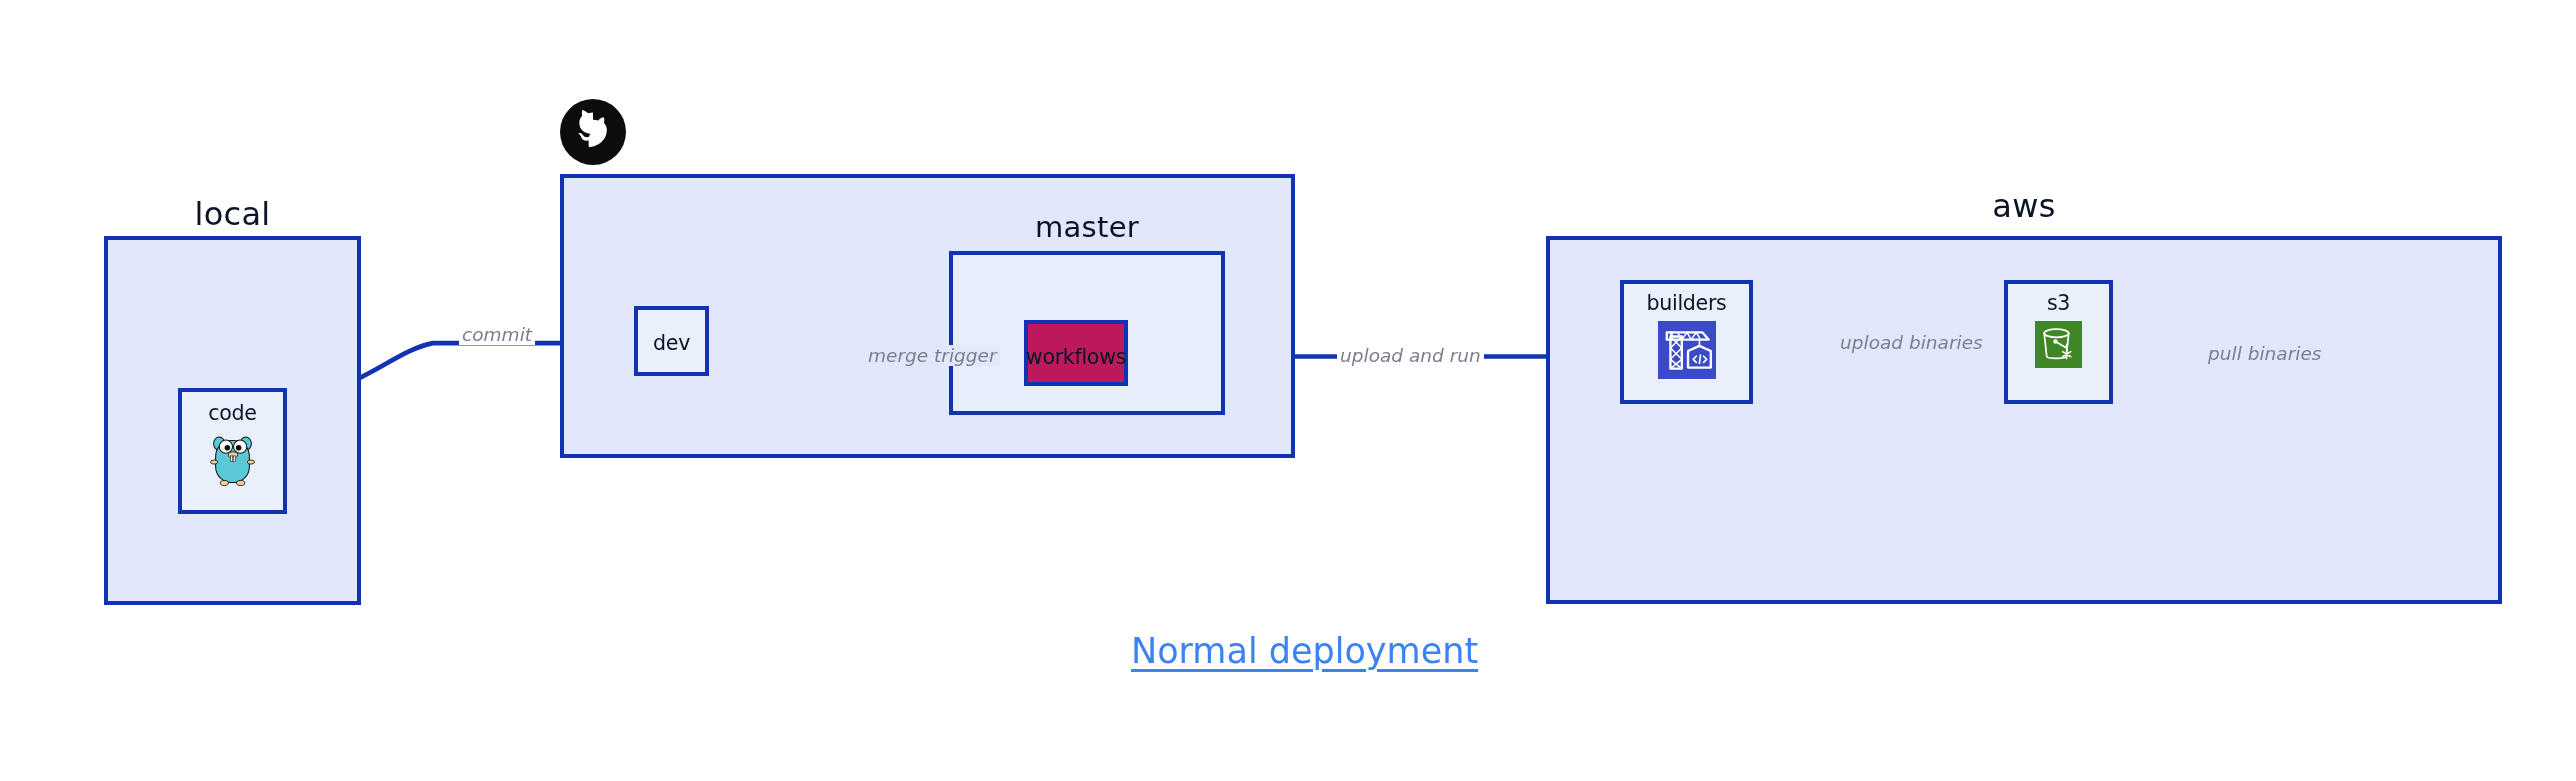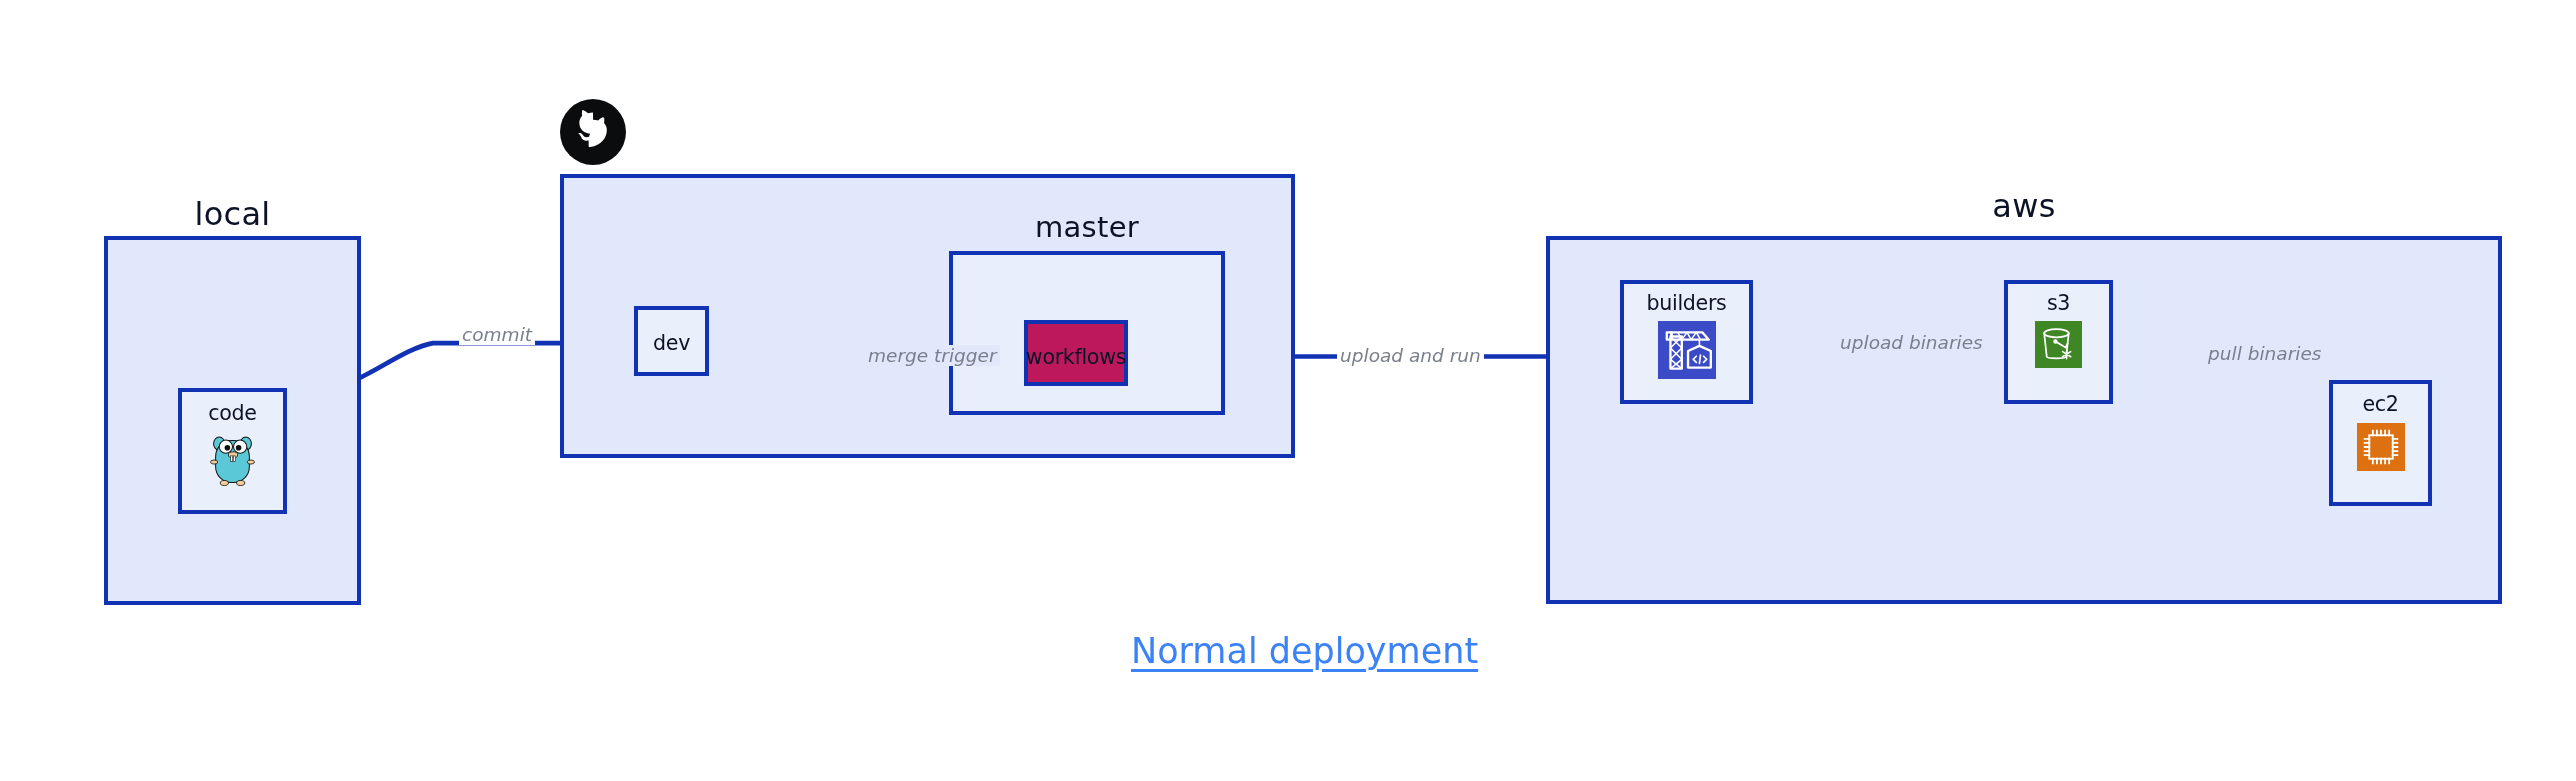--- a/index.html
+++ b/index.html
@@ -207,35 +207,20 @@
           <circle cx="40" cy="40" r="2.6" fill="#ffffff"></circle>
 
           <g stroke-width="3">
             <path d="M62 56 L62 74 M54 60 L70 70 M70 60 L54 70"></path>
           </g>
         </g>
       </svg>
     </span>
   </div>
 
-  <div class="node" style="left:2329px; top:380px; width:103px; height:126px;">
-    <div class="node-label" style="margin-top:8.2px;">ec2</div>
-    <span class="node-icon" style="margin-top:7.2px;">
-      <svg width="48" height="48" viewBox="0 0 94 94">
-        <rect x="0" y="0" width="94" height="94" fill="#dd7112"></rect>
-        <g fill="none" stroke="#ffffff" stroke-width="3.6" stroke-linecap="square">
-          <rect x="24" y="24" width="46" height="46"></rect>
-          <path d="M31 24 L31 15 M39 24 L39 15 M47 24 L47 15 M55 24 L55 15 M63 24 L63 15"></path>
-          <path d="M31 70 L31 79 M39 70 L39 79 M47 70 L47 79 M55 70 L55 79 M63 70 L63 79"></path>
-          <path d="M24 31 L15 31 M24 39 L15 39 M24 47 L15 47 M24 55 L15 55 M24 63 L15 63"></path>
-          <path d="M70 31 L79 31 M70 39 L79 39 M70 47 L79 47 M70 55 L79 55 M70 63 L79 63"></path>
-        </g>
-      </svg>
-    </span>
-  </div>
 
   <div class="edge-label" style="left:427px; top:324px;margin-left:32px;">commit</div>
   <div class="edge-label on-tint" style="left:865px; top:345px;">merge trigger</div>
   <div class="edge-label" style="left:1337px; top:345px;">upload and run</div>
   <div class="edge-label on-tint" style="left:1837px; top:332px;">upload binaries</div>
   <div class="edge-label on-tint" style="left:2205px; top:343px;">pull binaries</div>
 
   <div id="diagram-title" style="left:1131px; top:631px;">Normal deployment</div>
 
 </div>

